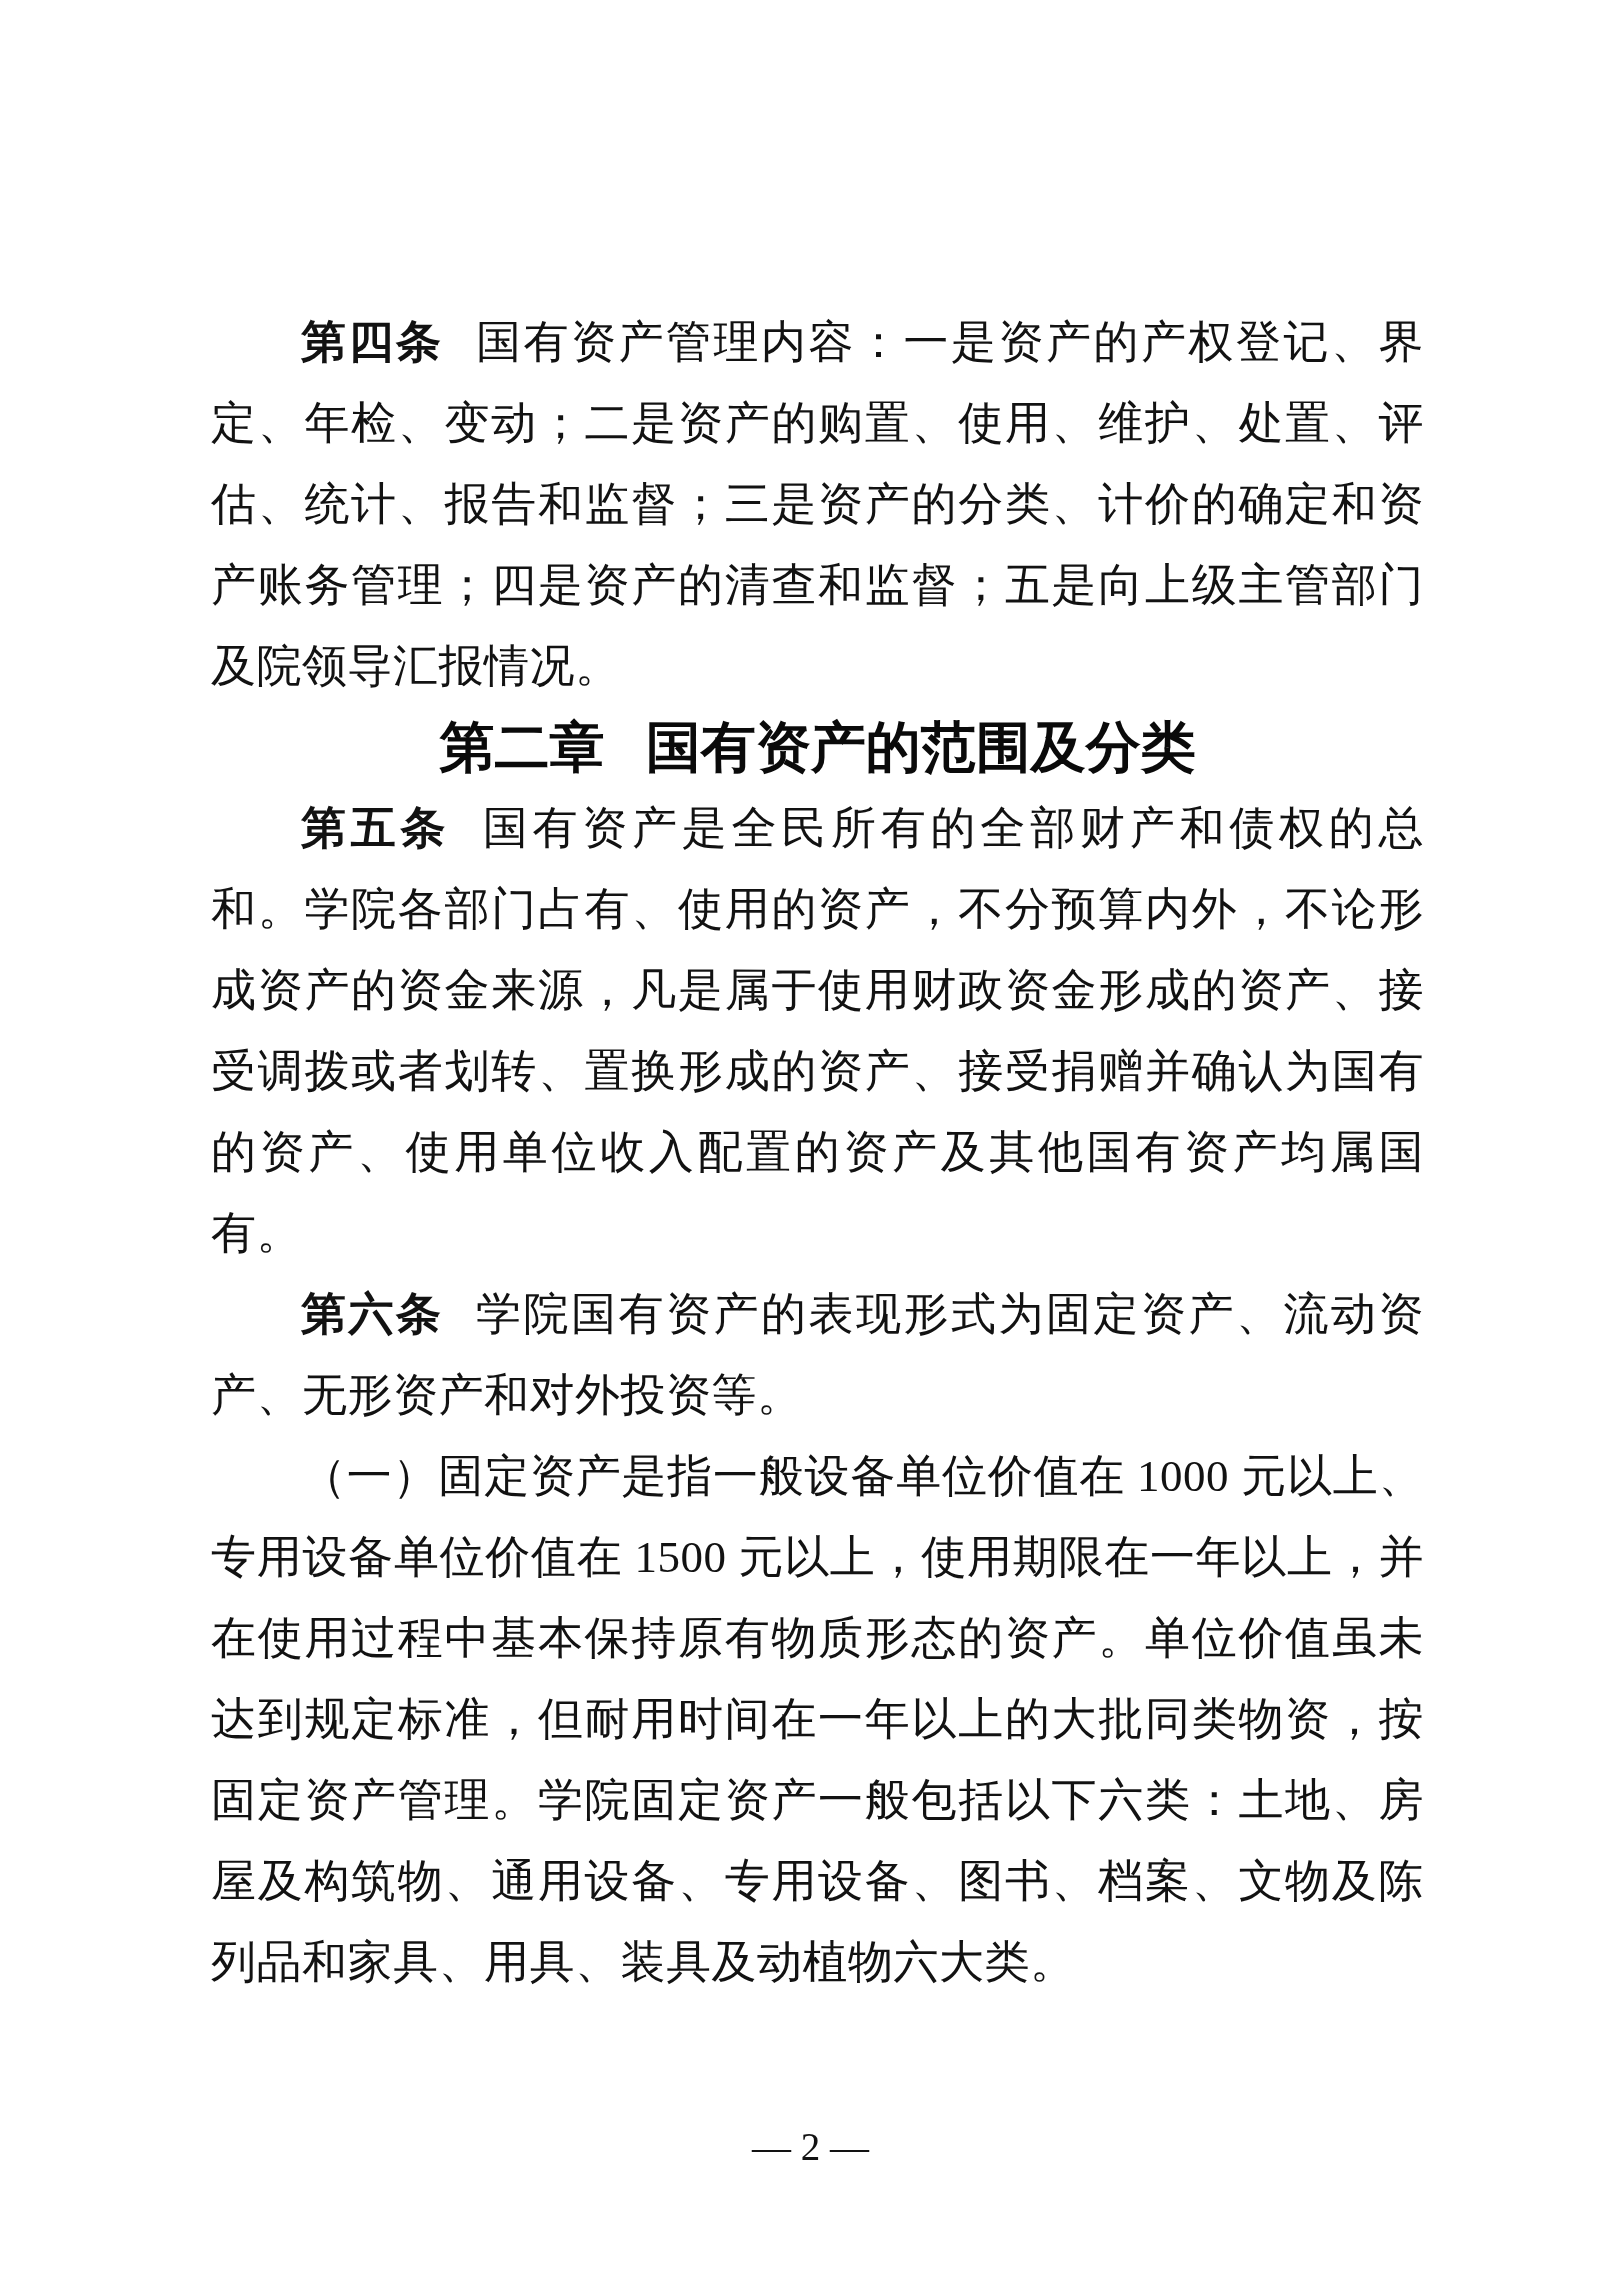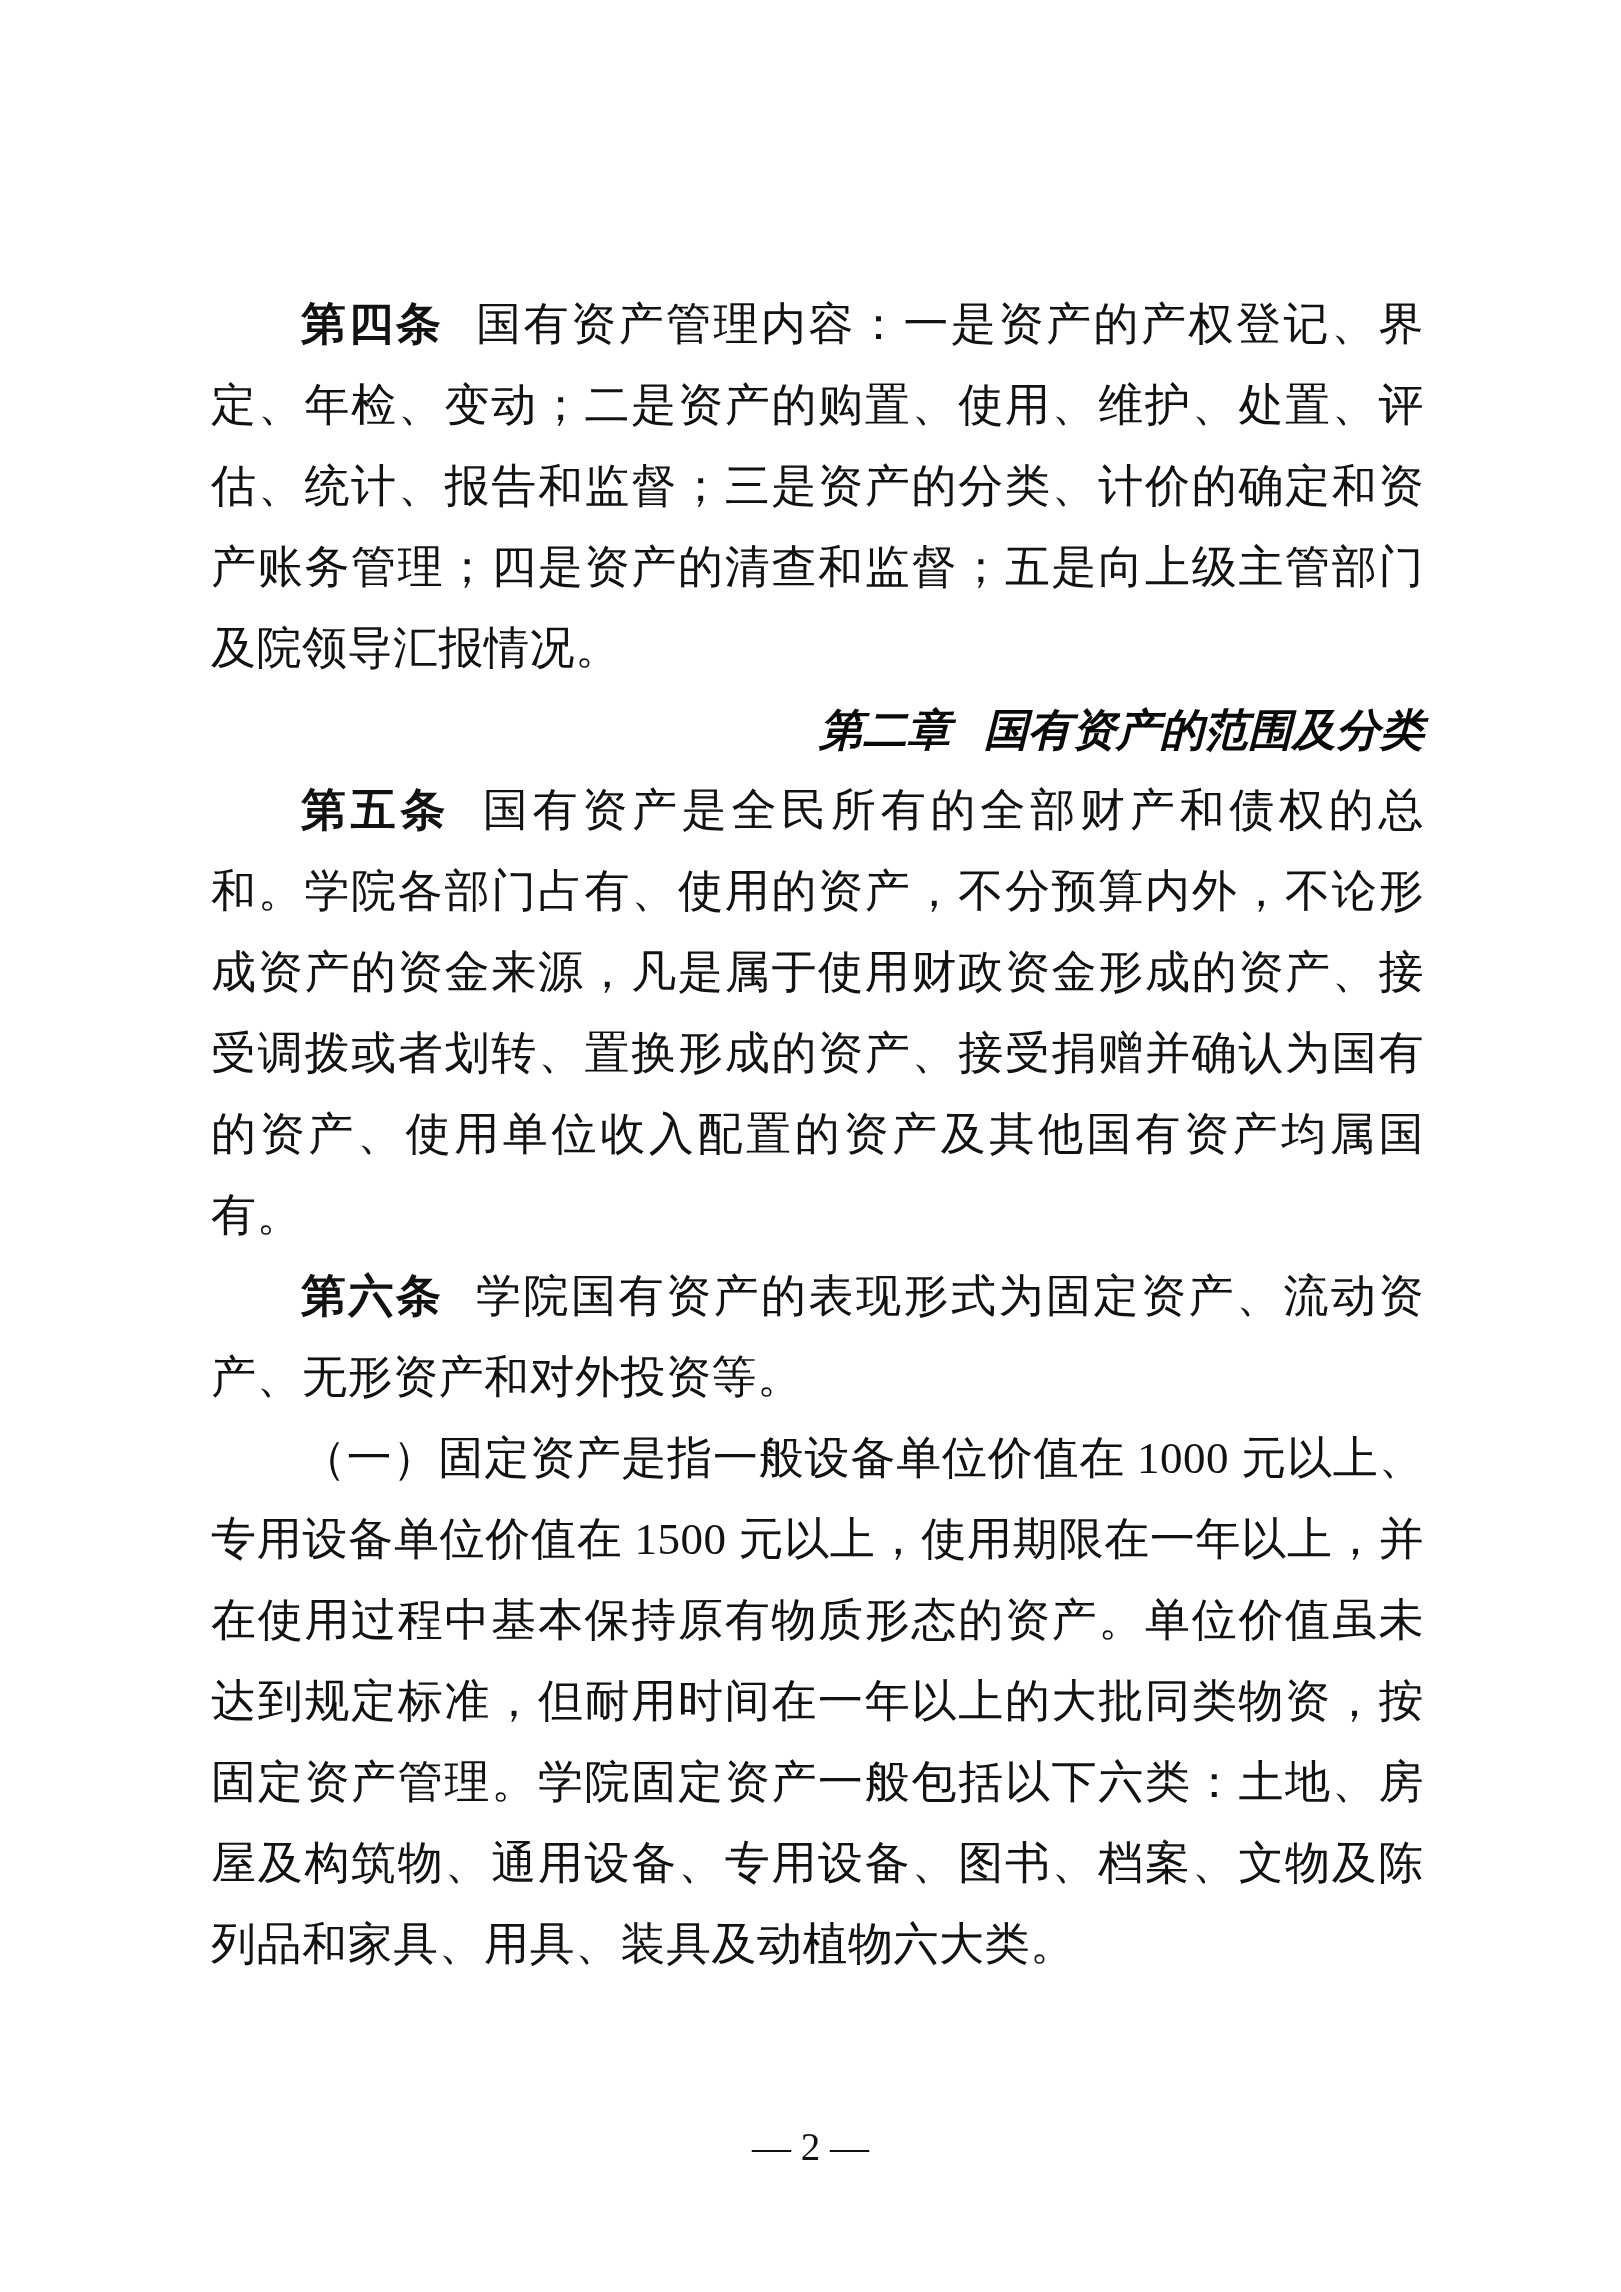--- a/index.html
+++ b/index.html
@@ -11,48 +11,47 @@
     position: relative;
     width: 1621px;
     height: 2293px;
     background: #ffffff;
     overflow: hidden;
     color: #121212;
   }
   .content {
     position: absolute;
     left: 211px;
-    top: 284px;
+    top: 302px;
     width: 1213px;
   }
   .para {
     margin: 0;
     font-family: "Liberation Serif", "DejaVu Serif", serif;
     font-size: 45px;
     line-height: 81px;
     text-align: justify;
     text-justify: inter-ideograph;
     text-indent: 90px;
     letter-spacing: 0.5px;
     color: #121212;
   }
   .para .lead {
     font-weight: bold;
     margin-right: 0.72em;
   }
   .chapter {
     margin: 0;
     font-family: "Liberation Sans", "DejaVu Sans", sans-serif;
-    font-size: 44px;
+    font-size: 55px;
     line-height: 81px;
     font-weight: bold;
-    text-align: right;
+    text-align: center;
     text-indent: 0;
     color: #0a0a0a;
-    font-style: italic;
   }
   .chapter .chapter-num {
     margin-right: 0.75em;
   }
   .footer {
     position: absolute;
     left: 0;
     right: 0;
     top: 2117px;
     text-align: center;

